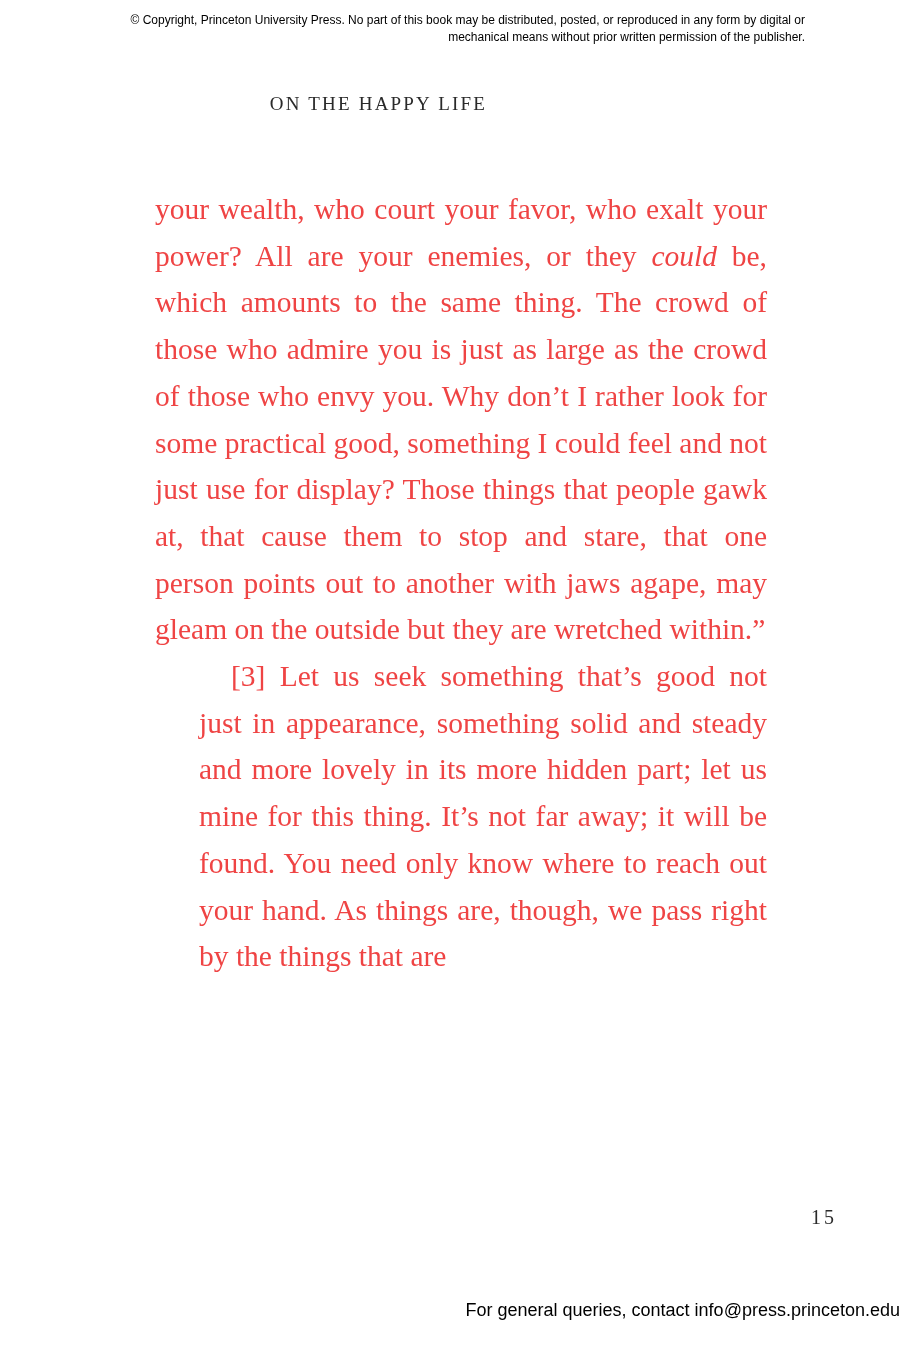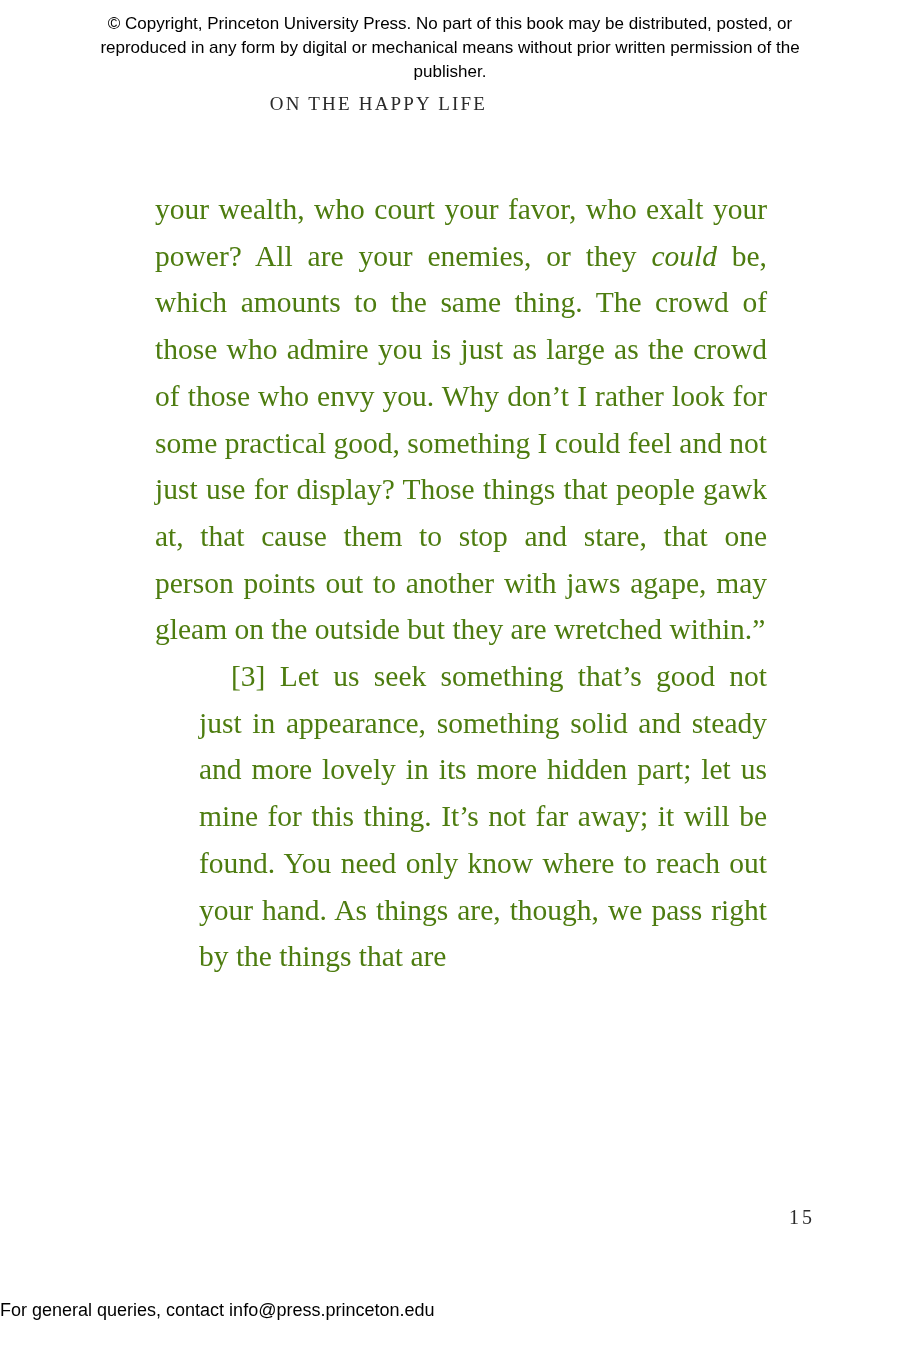--- a/index.html
+++ b/index.html
@@ -15,23 +15,23 @@
     color: #1a1a1a;
     overflow: hidden;
   }
 
   .copyright-notice {
     position: absolute;
     top: 12px;
     left: 95px;
     width: 710px;
     font-family: "Liberation Sans", sans-serif;
-    font-size: 17px;
+    font-size: 12px;
     line-height: 1.42;
-    text-align: center;
+    text-align: right;
     color: #000000;
   }
 
   .running-head {
     position: absolute;
     top: 93px;
     left: 0;
     width: 757px;
     text-align: center;
     font-family: "Liberation Serif", serif;
@@ -47,54 +47,54 @@
     left: 155px;
     width: 612px;
   }
 
   .para {
     margin: 0;
     font-size: 29.5px;
     line-height: 46.7px;
     text-align: justify;
     text-justify: inter-word;
-    color: #4d7c0f;
+    color: #ef4444;
     hyphens: none;
   }
   .para.continued {
     text-indent: 0;
   }
   .para.indented {
     text-indent: 32px;
     margin-left: 44px;
   }
   .para i {
     font-style: italic;
   }
 
   .folio {
     position: absolute;
     top: 1206px;
     left: 0;
     width: 900px;
-    padding-right: 85px;
+    padding-right: 63px;
     box-sizing: border-box;
     text-align: right;
     font-family: "Liberation Serif", serif;
     font-size: 20px;
     letter-spacing: 3px;
     color: #2a2a2a;
   }
 
   .footer-queries {
     position: absolute;
     top: 1300px;
     left: 0;
     width: 900px;
-    text-align: left;
+    text-align: right;
     font-family: "Liberation Sans", sans-serif;
     font-size: 18px;
     color: #000000;
   }
 </style>
 </head>
 <body>
 
 <div class="copyright-notice">© Copyright, Princeton University Press. No part of this book may be distributed, posted, or reproduced in any form by digital or mechanical means without prior written permission of the publisher.</div>
 

